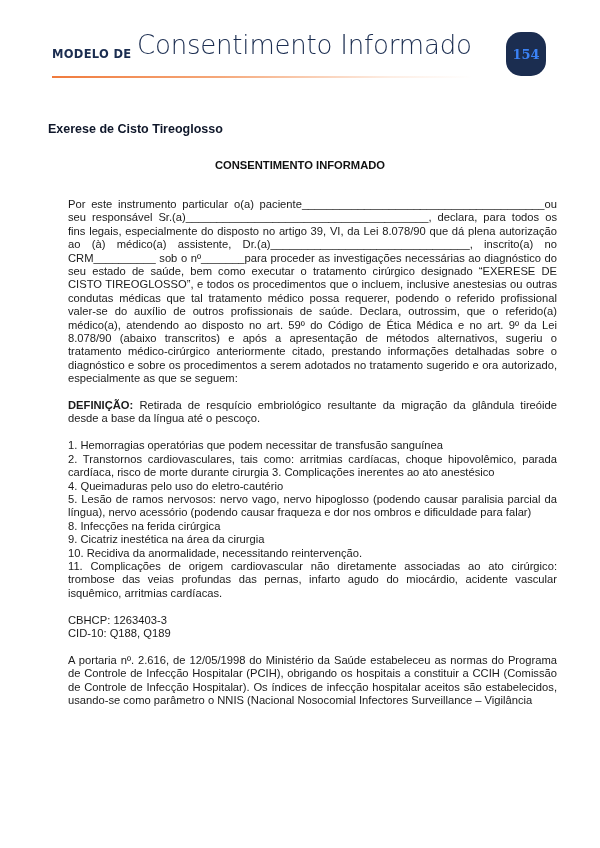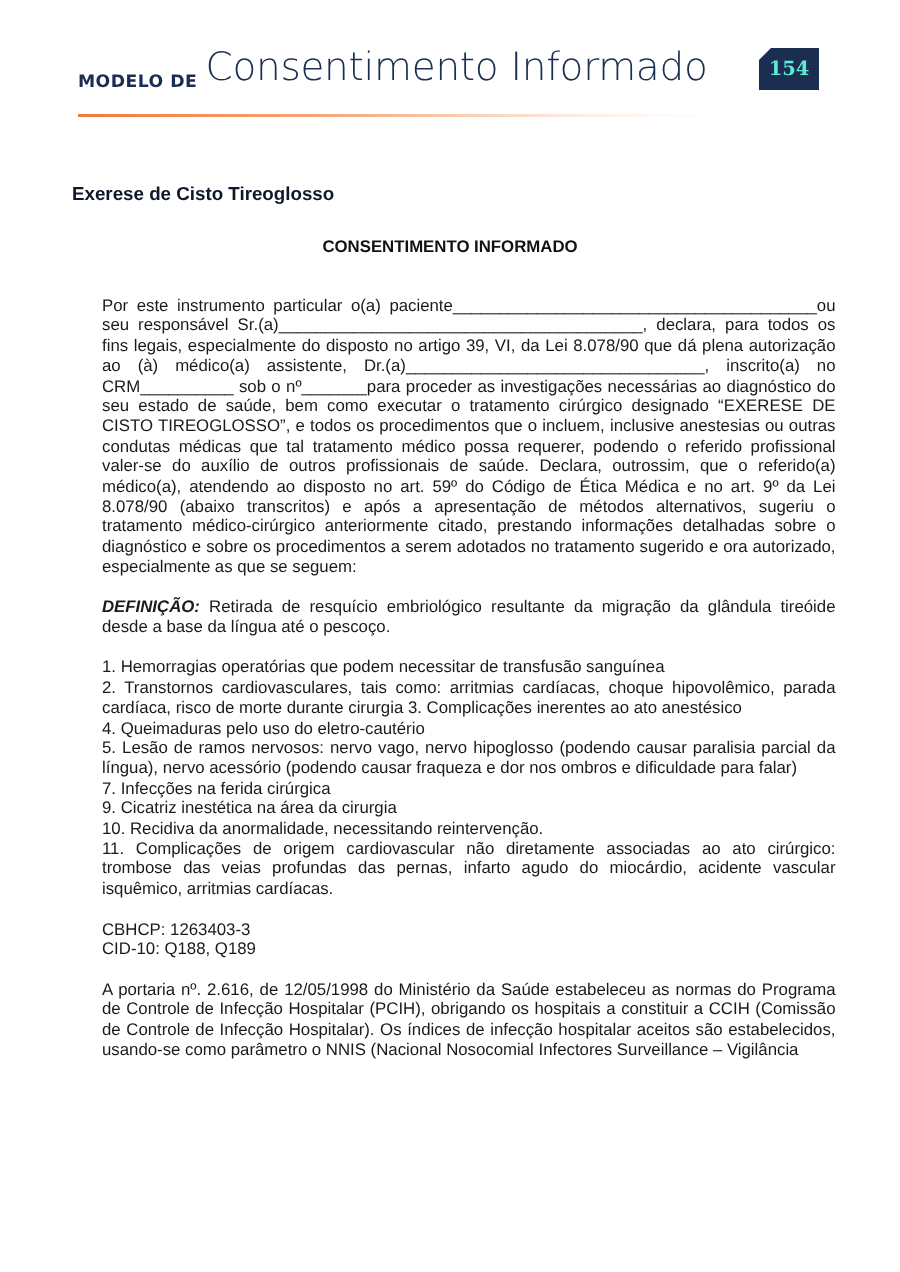--- a/index.html
+++ b/index.html
@@ -1,27 +1,27 @@
 <!DOCTYPE html>
 <html><head>
 <meta charset="utf-8">
 <style>
   html, body { margin: 0; padding: 0; background: #ffffff; }
   body { width: 600px; height: 848px; position: relative; overflow: hidden; font-family: "Liberation Sans", sans-serif; color: #1a1a1a; }
   .header { position: absolute; left: 52px; top: 30px; width: 420px; height: 40px; }
   .header-prefix { position: absolute; left: 0; top: 17px; font-family: "DejaVu Sans", sans-serif; font-weight: bold; font-size: 11.5px; letter-spacing: 0.3px; color: #1b2d50; }
   .header-title { position: absolute; left: 85px; top: 0px; font-family: "DejaVu Sans", sans-serif; font-size: 26px; font-weight: 300; color: #1b2d50; letter-spacing: -0.2px; white-space: nowrap; }
   .header-rule { position: absolute; left: 52px; top: 76px; width: 420px; height: 1.5px; background: linear-gradient(to right, #f07a3c 0%, #f5a87a 40%, rgba(250,210,185,0.4) 80%, rgba(255,255,255,0) 100%); }
-  .page-badge { position: absolute; left: 506px; top: 32px; width: 40px; height: 28px; background: #1b2d50; clip-path: polygon(8px 0, 100% 0, 100% 100%, 0 100%, 0 8px); display: flex; align-items: center; justify-content: center; color: #5eead4; font-family: "DejaVu Serif", serif; font-weight: bold; font-size: 13px; }
+  .page-badge { position: absolute; left: 506px; top: 32px; width: 40px; height: 44px; background: #1b2d50; clip-path: polygon(8px 0, 100% 0, 100% 100%, 0 100%, 0 8px); display: flex; align-items: center; justify-content: center; color: #3b82f6; font-family: "DejaVu Serif", serif; font-weight: bold; font-size: 13px; border-radius: 15px; }
   .section-title { position: absolute; left: 48px; top: 122px; font-size: 12.5px; font-weight: bold; color: #0f172a; }
   .doc-title { position: absolute; left: 0; width: 600px; top: 159px; text-align: center; font-size: 11.2px; font-weight: bold; color: #111; }
   .body { position: absolute; left: 68px; top: 198px; width: 489px; font-size: 11.2px; line-height: 13.4px; color: #1a1a1a; }
   .body p { margin: 0; text-align: justify; }
   .gap { height: 13.4px; }
-  .bold { font-weight: bold; font-style: italic; }
+  .bold { font-weight: bold; }
   .list-line { margin: 0; text-align: justify; }
 </style>
 </head>
 <body>
 
 <div class="header">
   <span class="header-prefix">MODELO DE</span>
   <span class="header-title">Consentimento Informado</span>
 </div>
 <div class="header-rule"></div>
@@ -35,21 +35,21 @@
 <div class="body">
   <p>Por este instrumento particular o(a) paciente_______________________________________ou seu responsável Sr.(a)_______________________________________, declara, para todos os fins legais, especialmente do disposto no artigo 39, VI, da Lei 8.078/90 que dá plena autorização ao (à) médico(a) assistente, Dr.(a)________________________________, inscrito(a) no CRM__________ sob o nº_______para proceder as investigações necessárias ao diagnóstico do seu estado de saúde, bem como executar o tratamento cirúrgico designado “EXERESE DE CISTO TIREOGLOSSO”, e todos os procedimentos que o incluem, inclusive anestesias ou outras condutas médicas que tal tratamento médico possa requerer, podendo o referido profissional valer-se do auxílio de outros profissionais de saúde. Declara, outrossim, que o referido(a) médico(a), atendendo ao disposto no art. 59º do Código de Ética Médica e no art. 9º da Lei 8.078/90 (abaixo transcritos) e após a apresentação de métodos alternativos, sugeriu o tratamento médico-cirúrgico anteriormente citado, prestando informações detalhadas sobre o diagnóstico e sobre os procedimentos a serem adotados no tratamento sugerido e ora autorizado, especialmente as que se seguem:</p>
   <div class="gap"></div>
   <p><span class="bold">DEFINIÇÃO:</span><span> Retirada de resquício embriológico resultante da migração da glândula tireóide desde a base da língua até o pescoço.</span></p>
   <div class="gap"></div>
   <div>
     <p class="list-line">1. Hemorragias operatórias que podem necessitar de transfusão sanguínea</p>
     <p class="list-line">2. Transtornos cardiovasculares, tais como: arritmias cardíacas, choque hipovolêmico, parada cardíaca, risco de morte durante cirurgia 3. Complicações inerentes ao ato anestésico</p>
     <p class="list-line">4. Queimaduras pelo uso do eletro-cautério</p>
     <p class="list-line">5. Lesão de ramos nervosos: nervo vago, nervo hipoglosso (podendo causar paralisia parcial da língua),  nervo acessório (podendo causar fraqueza e dor nos ombros e dificuldade para falar)</p>
-    <p class="list-line">7. Infecções na ferida cirúrgica</p>
+    <p class="list-line">8. Infecções na ferida cirúrgica</p>
     <p class="list-line">9. Cicatriz inestética na área da cirurgia</p>
     <p class="list-line">10. Recidiva da anormalidade, necessitando reintervenção.</p>
     <p class="list-line">11. Complicações de origem cardiovascular não diretamente associadas ao ato cirúrgico: trombose das veias profundas das pernas, infarto agudo do miocárdio, acidente vascular isquêmico, arritmias cardíacas.</p>
   </div>
   <div class="gap"></div>
   <p>CBHCP: 1263403-3</p>
   <p>CID-10: Q188, Q189</p>
   <div class="gap"></div>
   <p>A portaria nº. 2.616, de 12/05/1998 do Ministério da Saúde estabeleceu as normas do Programa de Controle de Infecção Hospitalar (PCIH), obrigando os hospitais a constituir a CCIH (Comissão de Controle de Infecção Hospitalar). Os índices de infecção hospitalar aceitos são estabelecidos, usando-se como parâmetro o NNIS (Nacional Nosocomial Infectores Surveillance – Vigilância</p>
 </div>

